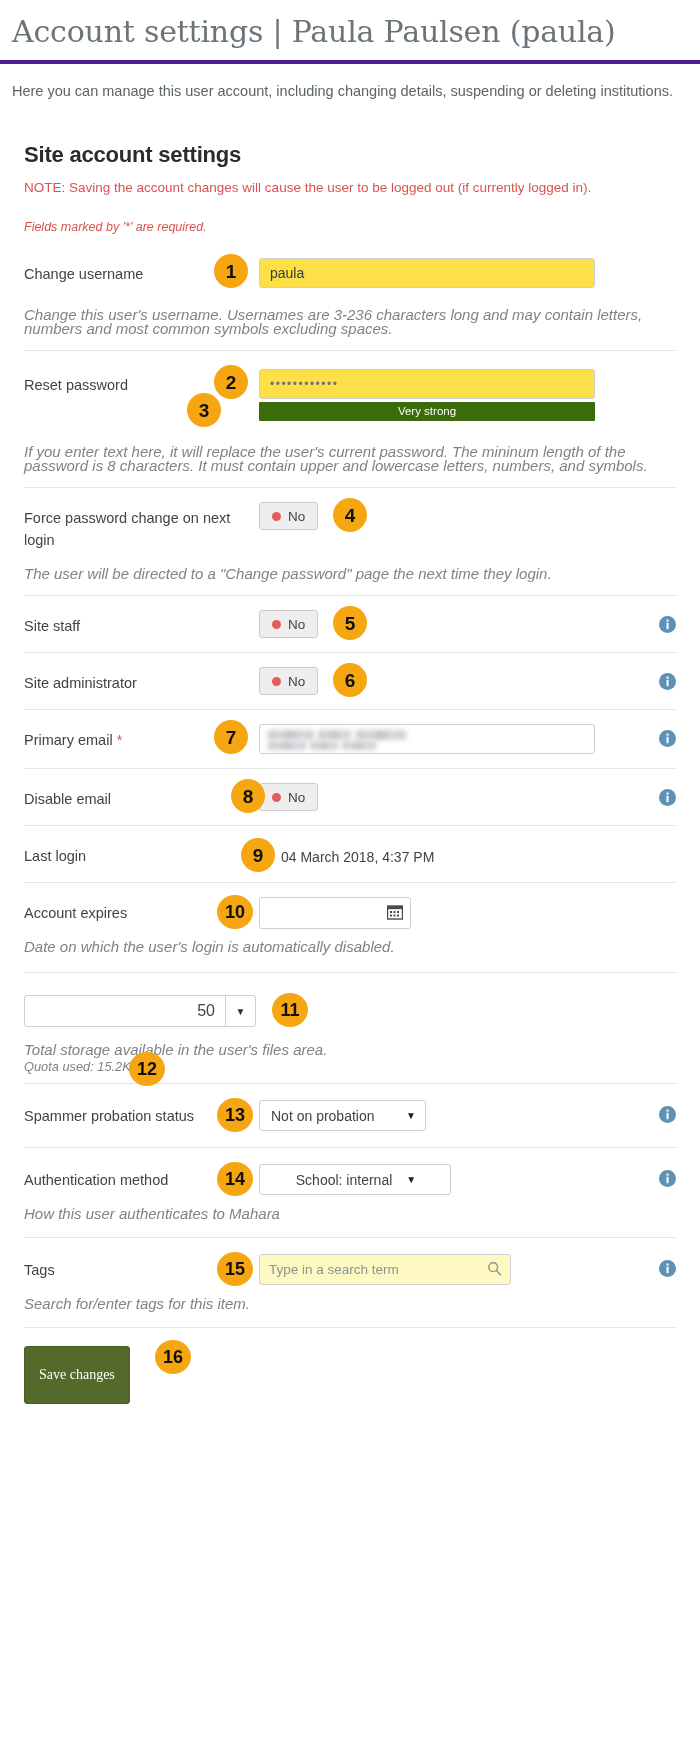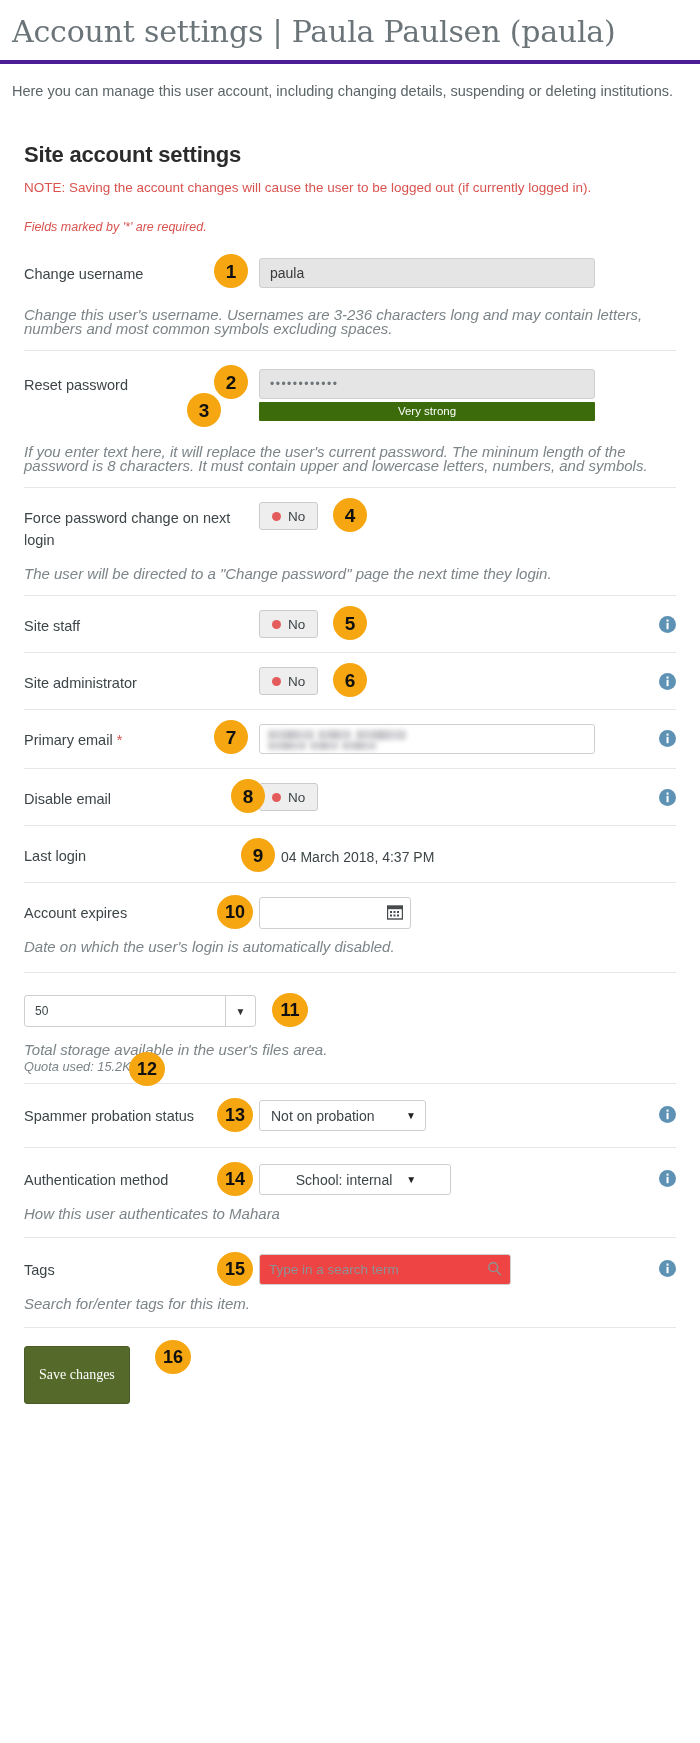--- a/index.html
+++ b/index.html
@@ -86,21 +86,21 @@
     line-height: 14px;
     margin: 16px 0 14px 0;
   }
 
   
   .tinput {
     width: 336px;
     height: 30px;
     border: 1px solid #cfcfcf;
     border-radius: 3px;
-    background: #e5e5e5;
+    background: #fde047;
     font-size: 14px;
     color: #3a3a3a;
     padding: 3px 10px;
     font-family: "Liberation Sans", sans-serif;
     display: block;
   }
   .tinput::placeholder { color: #9ba0a3; }
   .tinput.pwd { letter-spacing: 1.5px; color: #6d7478; font-size: 12px; }
 
   .strength {
@@ -182,24 +182,25 @@
     width: 232px;
     height: 32px;
     border: 1px solid #cfcfcf;
     border-radius: 3px;
     background: #fff;
     overflow: hidden;
     cursor: pointer;
   }
   .sel-split .sel-val {
     flex: 1 1 auto;
-    font-size: 12px;
+    font-size: 16px;
     color: #3d4548;
     padding: 5px 10px;
     line-height: 20px;
+    text-align: right;
   }
   .sel-split .sel-caret {
     width: 30px;
     border-left: 1px solid #cfcfcf;
     display:flex; align-items:center; justify-content:center;
     font-size: 10px; color:#333;
   }
 
   
   .sel {
@@ -221,21 +222,21 @@
   .sel.w-auth { width: 192px; justify-content: center; }
 
   
   .tagbox {
     position: relative;
     width: 252px;
   }
   .tagbox input {
     width: 252px; height: 31px;
     border: 1px solid #cfcfcf; border-radius: 3px;
-    background: #ef4444; font-size: 13.5px; padding: 3px 30px 3px 9px;
+    background: #fef9c3; font-size: 13.5px; padding: 3px 30px 3px 9px;
     color: #3a3a3a;
     font-family: "Liberation Sans", sans-serif;
   }
   .tagbox input::placeholder { color: #8d9295; }
   .tag-search-icon {
     position:absolute; right: 9px; top: 7px; width: 15px; height: 15px; color:#8d9295;
     pointer-events:none;
   }
 
   

